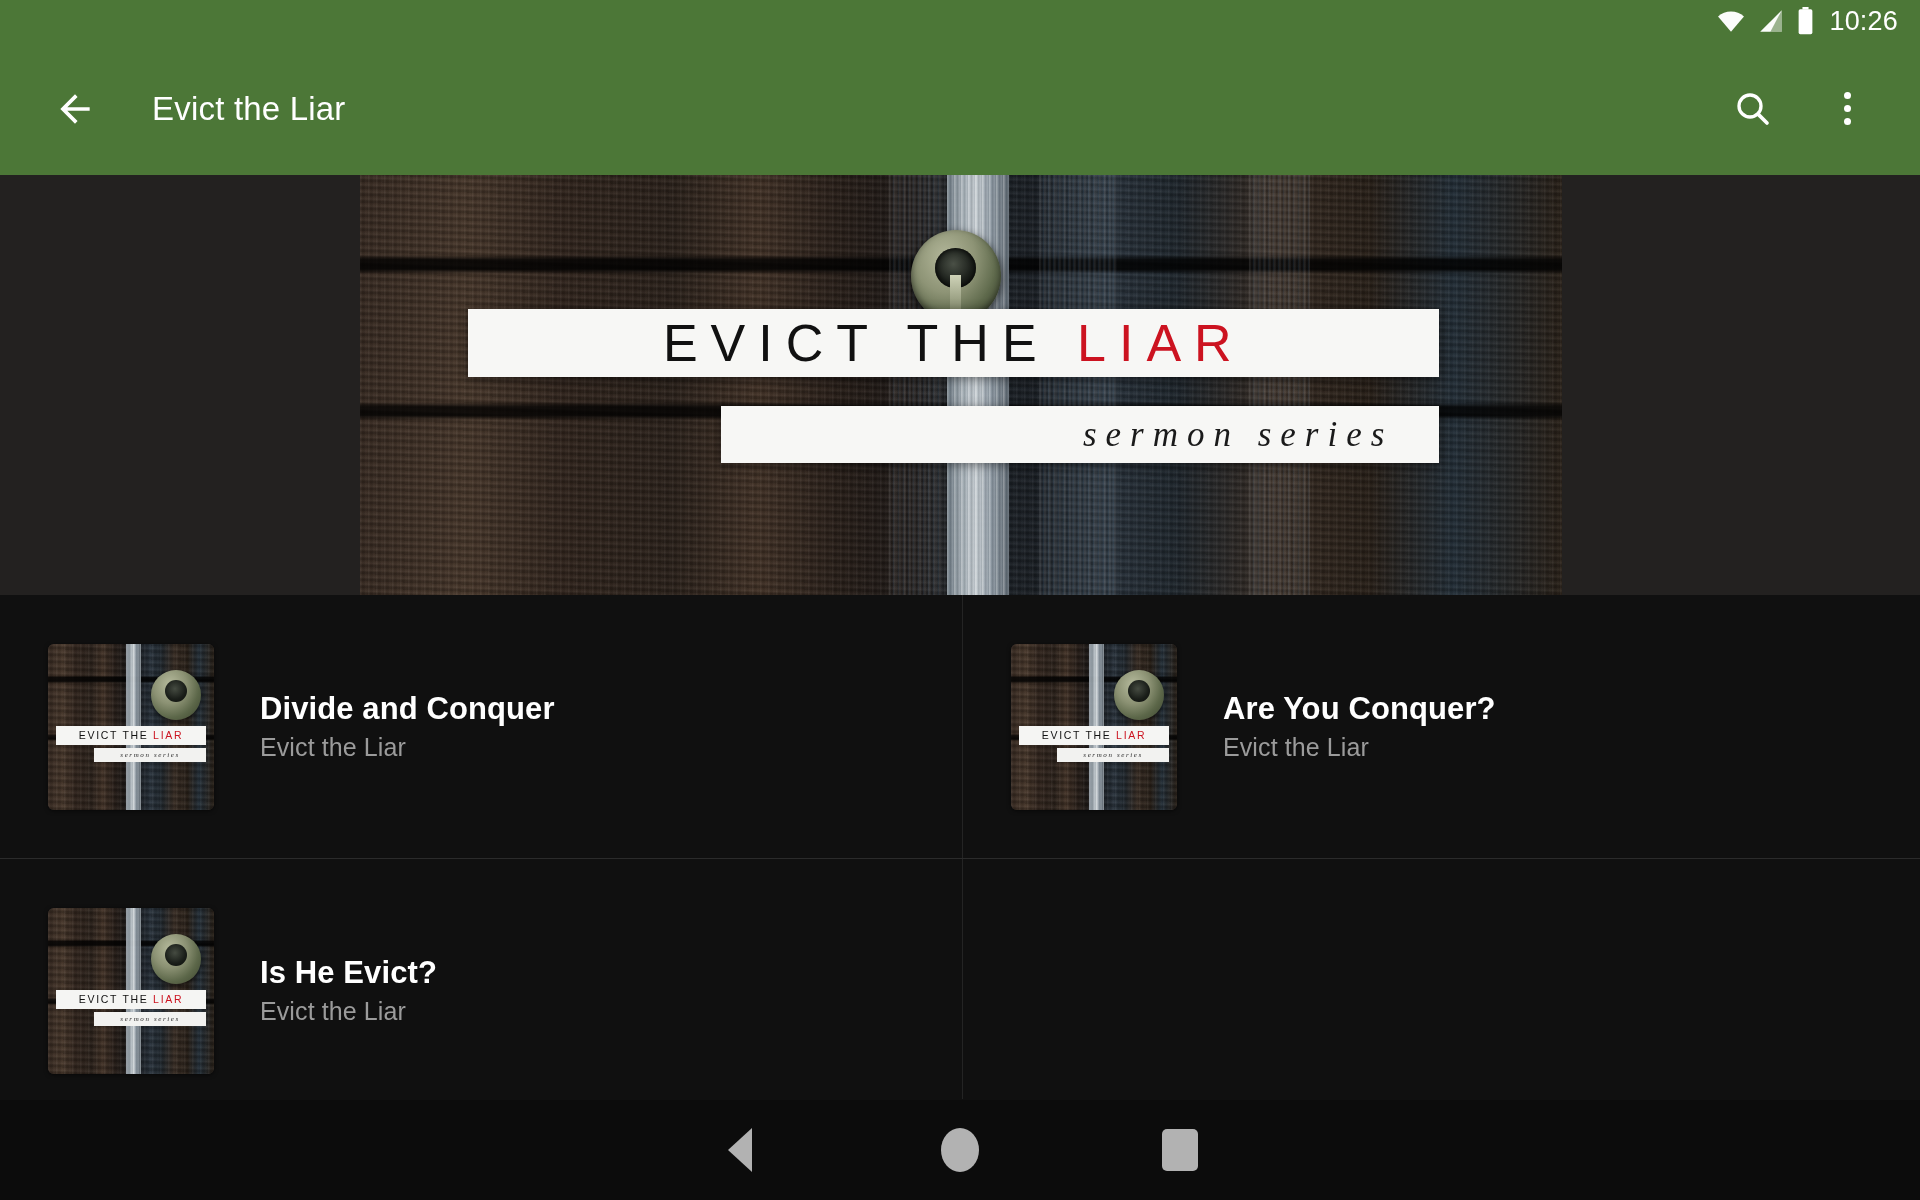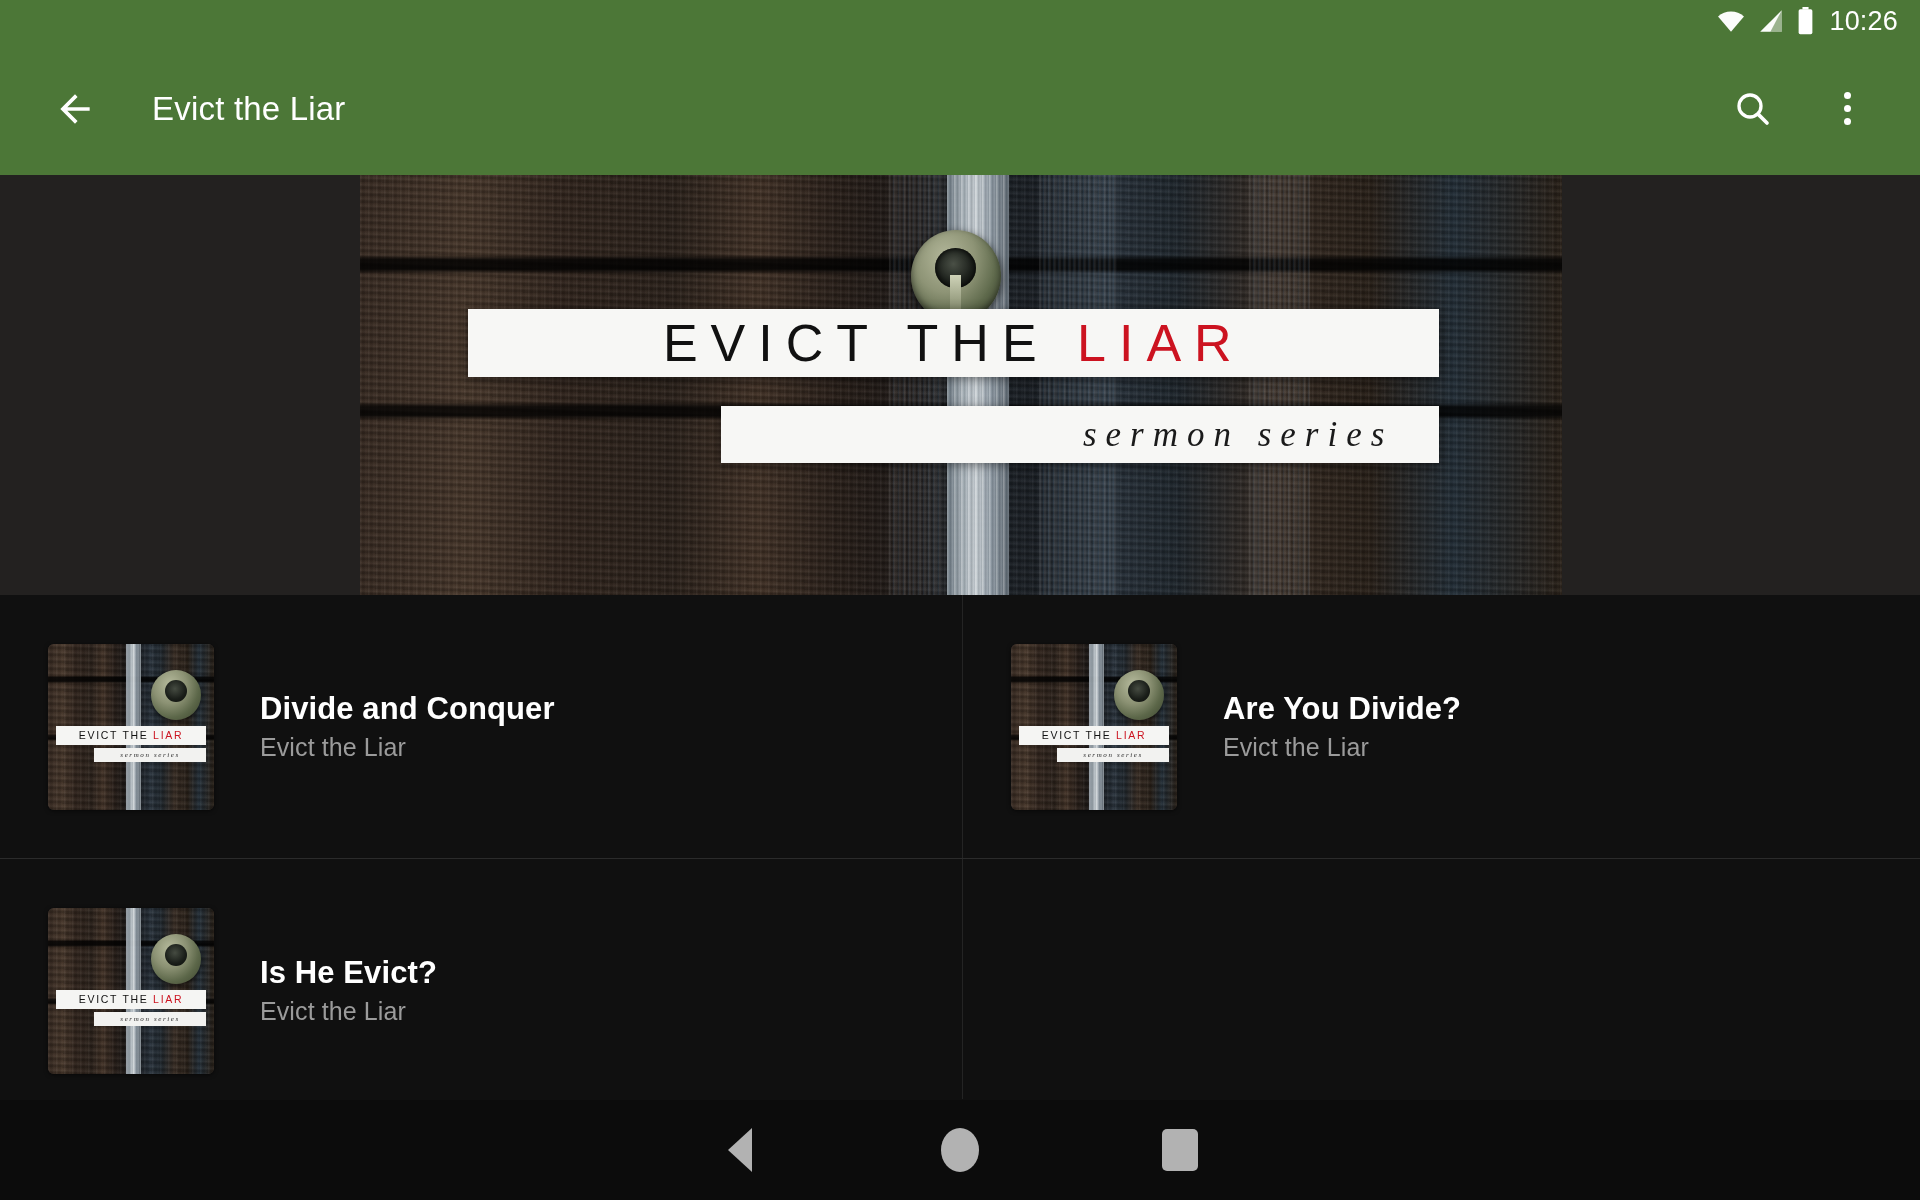--- a/index.html
+++ b/index.html
@@ -334,21 +334,21 @@
       <div class="jamb"></div>
       <div class="thumb-lock"></div>
       <div class="thumb-band1">
         <span><span>EVICT THE </span><span class="accent">LIAR</span></span>
       </div>
       <div class="thumb-band2">
         <span>sermon series</span>
       </div>
     </div>
     <div class="item-text">
-      <div class="item-title">Are You Divide?</div>
+      <div class="item-title">Are You Conquer?</div>
       <div class="item-subtitle">Evict the Liar</div>
     </div>
   </div>
 
   <div class="list-item" style="left:0;top:264px;">
     <div class="thumb">
       <div class="wood"></div>
       <div class="jamb"></div>
       <div class="thumb-lock"></div>
       <div class="thumb-band1">

